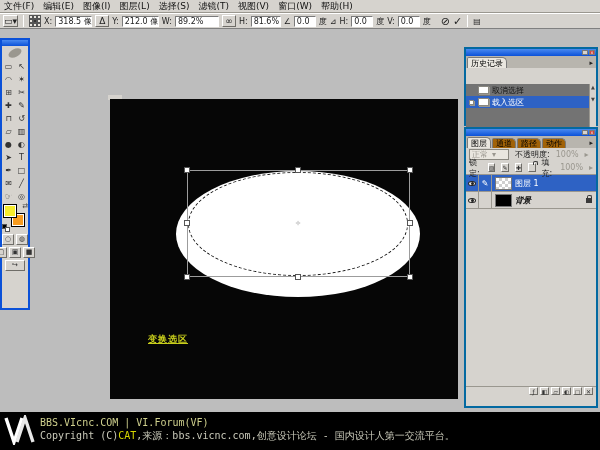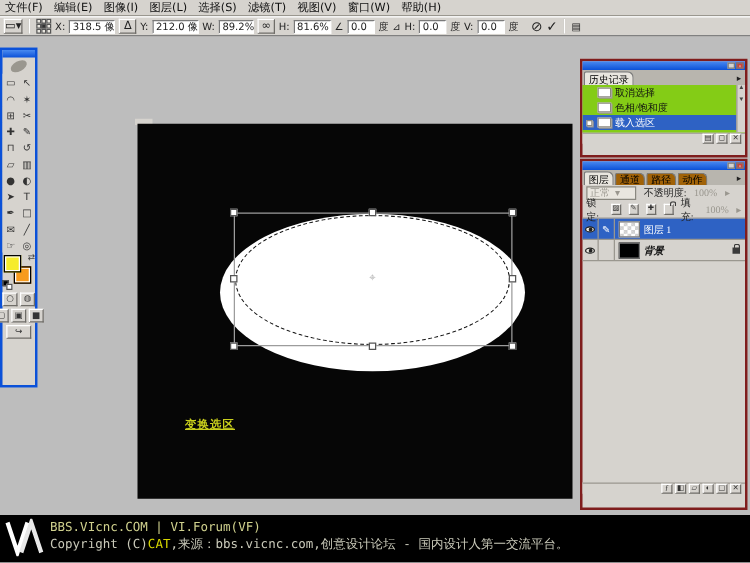--- a/index.html
+++ b/index.html
@@ -57,34 +57,34 @@
     border:1px solid #9c9c9c; }
   .ants { position:absolute; left:188px; top:172px; width:220px; height:104px;
     border:1px dashed #1c1c1c; border-radius:50%; }
   .handle { position:absolute; width:6px; height:6px; background:#fff; border:1px solid #555; }
   .refpt { position:absolute; left:294px; top:219px; width:8px; height:8px; color:#b9b9b9;
     font-size:9px; line-height:8px; text-align:center; }
   .note { position:absolute; left:148px; top:333px; color:#c9cf1c; font-size:9px; font-weight:bold;
     text-decoration:underline; letter-spacing:1px; }
 
   
-  .palette { position:absolute; background:#d6d3ce; border:2px solid #7f1d1d;font-family:Liberation Serif, serif; }
+  .palette { position:absolute; background:#d6d3ce; border:2px solid #0369a1; }
   .p-title { height:7px; background:linear-gradient(180deg,#4a8af0,#0b51d8);
     display:flex; justify-content:flex-end; align-items:center; gap:1px; padding-right:1px; }
   .wbtn { width:6px; height:5px; background:#d6d3ce; border:1px solid #7a7a7a; font-size:4px; line-height:3px; text-align:center; color:#333; }
   .wbtn.close { background:#cf4238; color:#fff; }
   .p-tabs { display:flex; align-items:flex-end; height:12px; background:#b8b5ae;
     padding:1px 1px 0 1px; gap:1px; }
   .ptab { background:#a16207; border:1px solid #7a7a7a; border-bottom:none;
     border-radius:2px 5px 0 0; font-size:8px; padding:0 3px; height:10px; line-height:10px; white-space:nowrap; }
   .ptab.active { background:#e9e6df; height:11px; line-height:11px; }
   .pmenu { margin-left:auto; font-size:7px; line-height:10px; color:#222; padding:0 2px; }
 
   
-  .hist-list { background:#84cc16; height:38px; overflow:hidden; position:relative; }
+  .hist-list { background:#737373; height:60px; overflow:hidden; position:relative;margin-top:16px; }
   .hrow { display:flex; align-items:center; height:12px; gap:3px; padding-left:3px; font-size:8px; color:#111; }
   .hrow .src { width:6px; }
   .hthumb { width:11px; height:8px; background:#fff; border:1px solid #8a8880; box-shadow:1px 1px 0 #9a978f; }
   .hrow.sel { background:#2e62c4; color:#fff; }
   .hscroll { position:absolute; right:0; top:0; width:7px; height:100%; background:#d6d3ce; border-left:1px solid #9a978f; font-size:5px; color:#444; text-align:center; }
   .p-foot { height:9px; background:#d6d3ce; border-top:1px solid #9a978f;
     display:flex; justify-content:flex-end; align-items:center; gap:2px; padding-right:3px; }
   .fbtn { font-size:6px; line-height:7px; color:#333; background:#d6d3ce;
     border:1px solid; border-color:#fff #6f6d68 #6f6d68 #fff; min-width:9px; height:8px; text-align:center; }
 
@@ -151,21 +151,21 @@
       <i></i>
       <i></i>
       <i></i>
     </span>
   <span class="olabel">X:</span>
   <span class="field" style="width:37px;">318.5 像</span>
   <span class="obtn">Δ</span>
   <span class="olabel">Y:</span>
   <span class="field" style="width:37px;">212.0 像</span>
   <span class="olabel">W:</span>
-  <span class="field" style="width:28px;">89.2%</span>
+  <span class="field" style="width:44px;">89.2%</span>
   <span class="obtn">∞</span>
   <span class="olabel">H:</span>
   <span class="field" style="width:30px;">81.6%</span>
   <span class="olabel">∠</span>
   <span class="field" style="width:22px;">0.0</span>
   <span class="olabel">度</span>
   <span class="olabel">⊿</span>
   <span class="olabel">H:</span>
   <span class="field" style="width:22px;">0.0</span>
   <span class="olabel">度</span>
@@ -253,25 +253,20 @@
   <div class="p-tabs">
     <span class="ptab active">历史记录</span>
     <span class="pmenu">▸</span>
   </div>
   <div class="hist-list">
     <div class="hrow">
       <span class="src"></span>
         <span class="hthumb"></span>
       <span>取消选择</span>
     </div>
-    <div class="hrow">
-      <span class="src"></span>
-        <span class="hthumb"></span>
-      <span>色相/饱和度</span>
-    </div>
     <div class="hrow sel">
       <span class="src"><span class="hthumb" style="width:5px;height:5px;display:inline-block;"></span></span>
       <span class="hthumb"></span>
       <span>载入选区</span>
     </div>
     <div class="hscroll">
       <span>▲</span><br><br><span>▼</span>
     </div>
   </div>
   <div class="p-foot">

